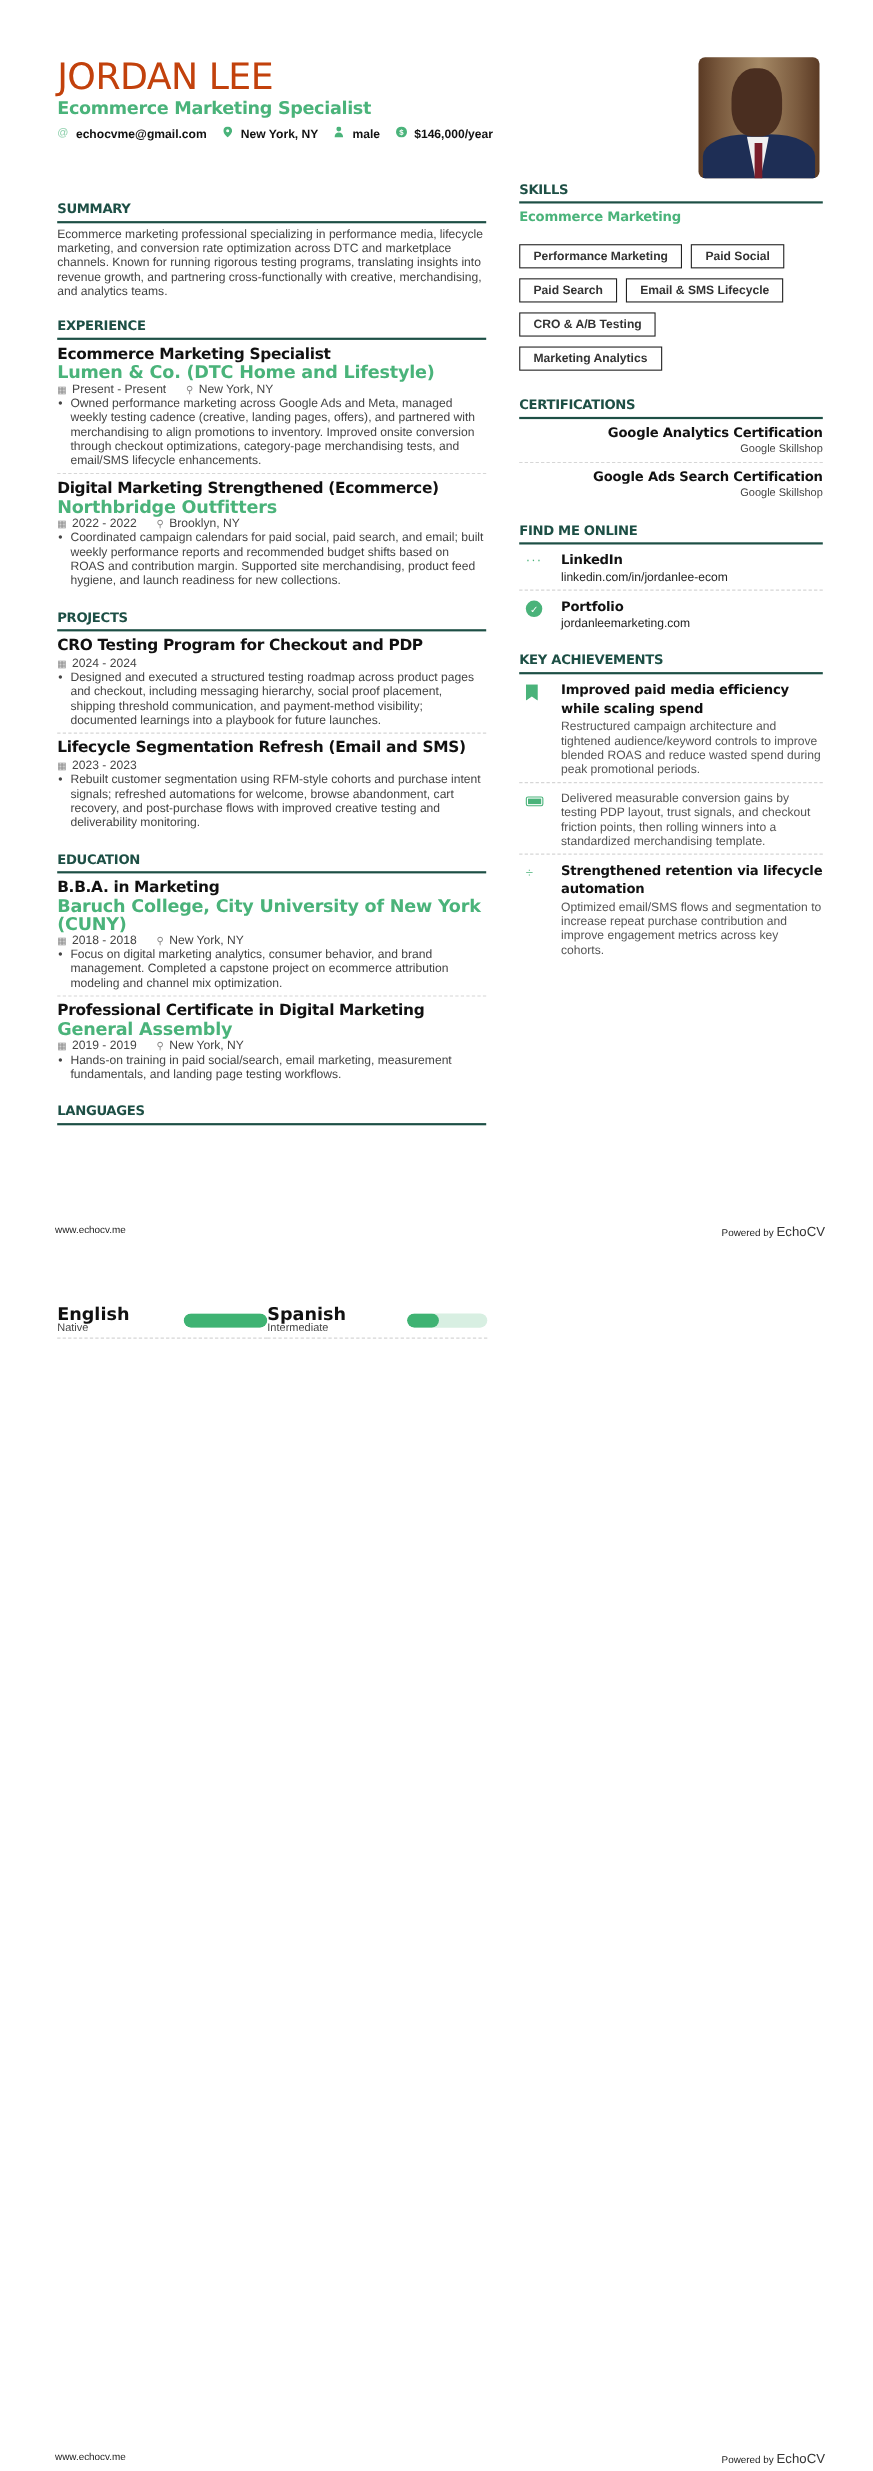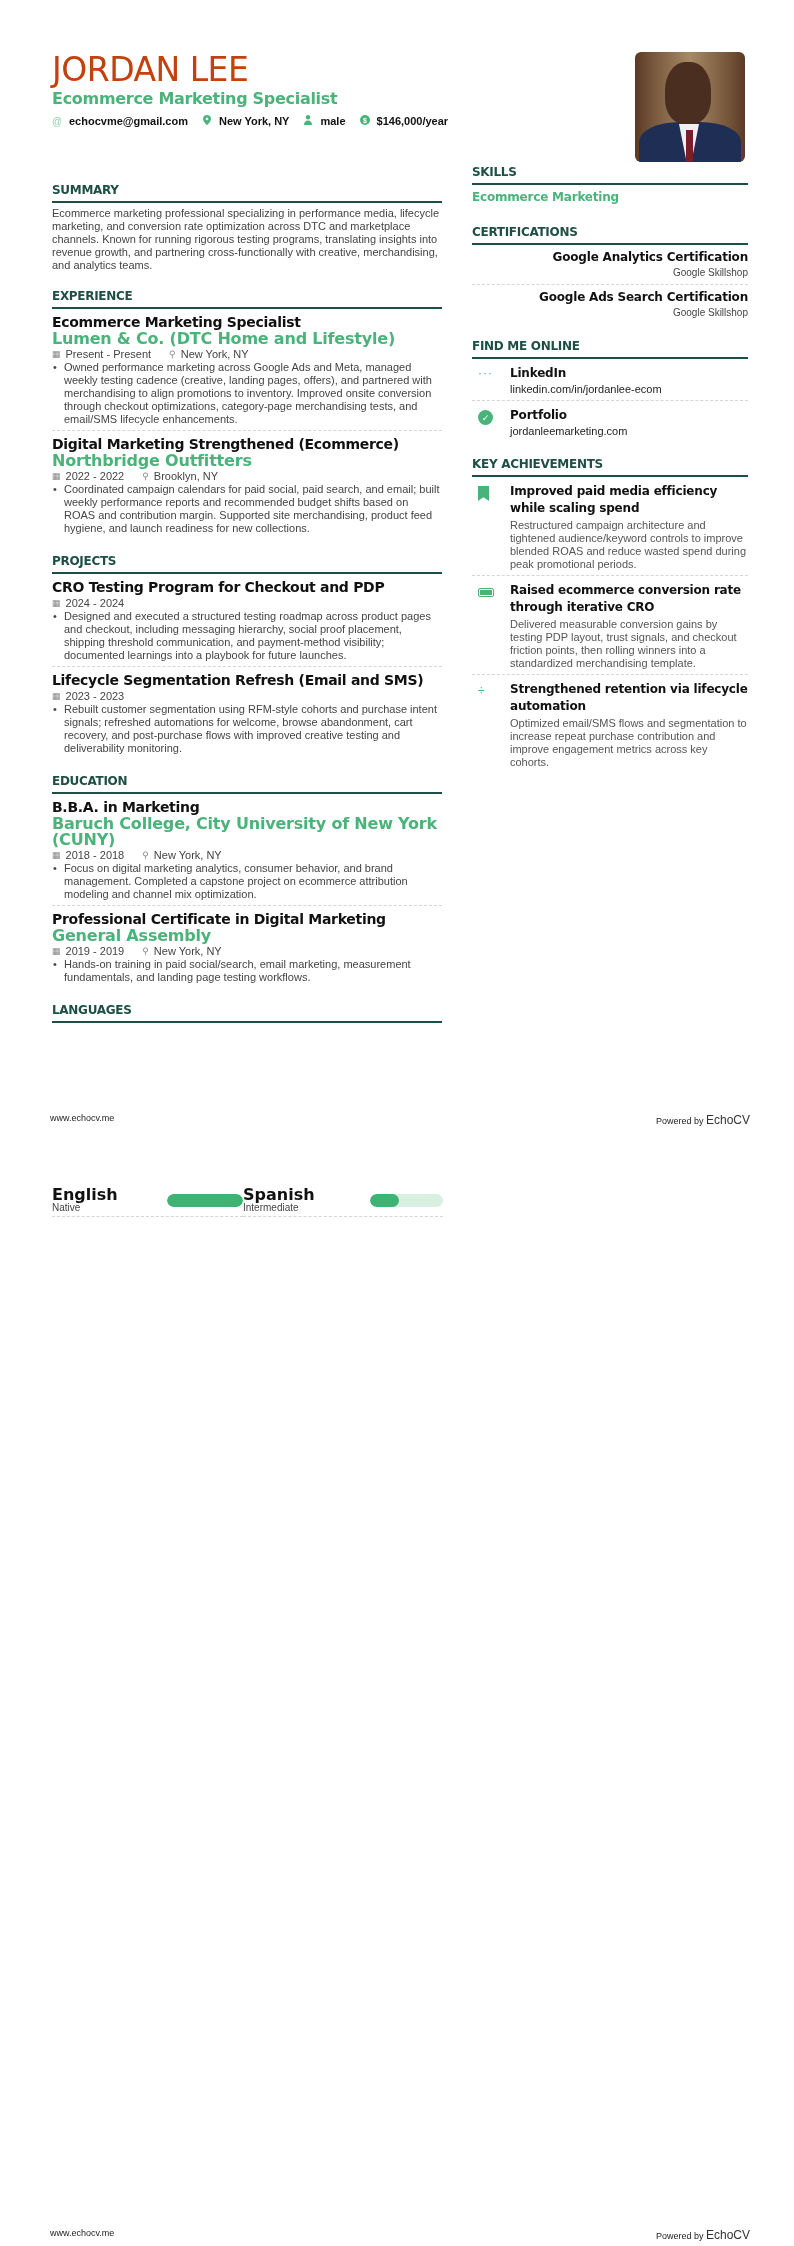--- a/index.html
+++ b/index.html
@@ -238,20 +238,29 @@
     <div class="section">
       <div class="sec-h">LANGUAGES</div>
     </div>
   </div>
 
   <div class="right">
 
     <div class="section">
       <div class="sec-h">SKILLS</div>
       <div class="skill-cat">Ecommerce Marketing</div>
+      <div class="tags">
+        <span class="tag">Performance Marketing</span>
+        <span class="tag">Paid Social</span>
+        <span class="tag">Paid Search</span>
+        <span class="tag">Email &amp; SMS Lifecycle</span>
+        <span class="tag">CRO &amp; A/B Testing</span>
+        <div style="width:100%;height:0;"></div>
+        <span class="tag">Marketing Analytics</span>
+      </div>
     </div>
 
     <div class="section">
       <div class="sec-h">CERTIFICATIONS</div>
       <div class="cert">
         <div class="cert-t">Google Analytics Certification</div>
         <div class="cert-s">Google Skillshop</div>
       </div>
       <div class="cert last">
         <div class="cert-t">Google Ads Search Certification</div>
@@ -290,21 +299,20 @@
         <div>
           <div class="row-t">Improved paid media efficiency while scaling spend</div>
           <div class="row-d">Restructured campaign architecture and tightened audience/keyword controls to improve blended ROAS and reduce wasted spend during peak promotional periods.</div>
         </div>
       </div>
       <div class="row">
         <div class="icw">
             <span class="battery"></span>
           </div>
         <div>
-          <div class="row-t">Raised ecommerce conversion rate through iterative CRO</div>
           <div class="row-d">Delivered measurable conversion gains by testing PDP layout, trust signals, and checkout friction points, then rolling winners into a standardized merchandising template.</div>
         </div>
       </div>
       <div class="row last">
         <div class="icw">
             <span class="divide">÷</span>
           </div>
         <div>
           <div class="row-t">Strengthened retention via lifecycle automation</div>
           <div class="row-d">Optimized email/SMS flows and segmentation to increase repeat purchase contribution and improve engagement metrics across key cohorts.</div>

